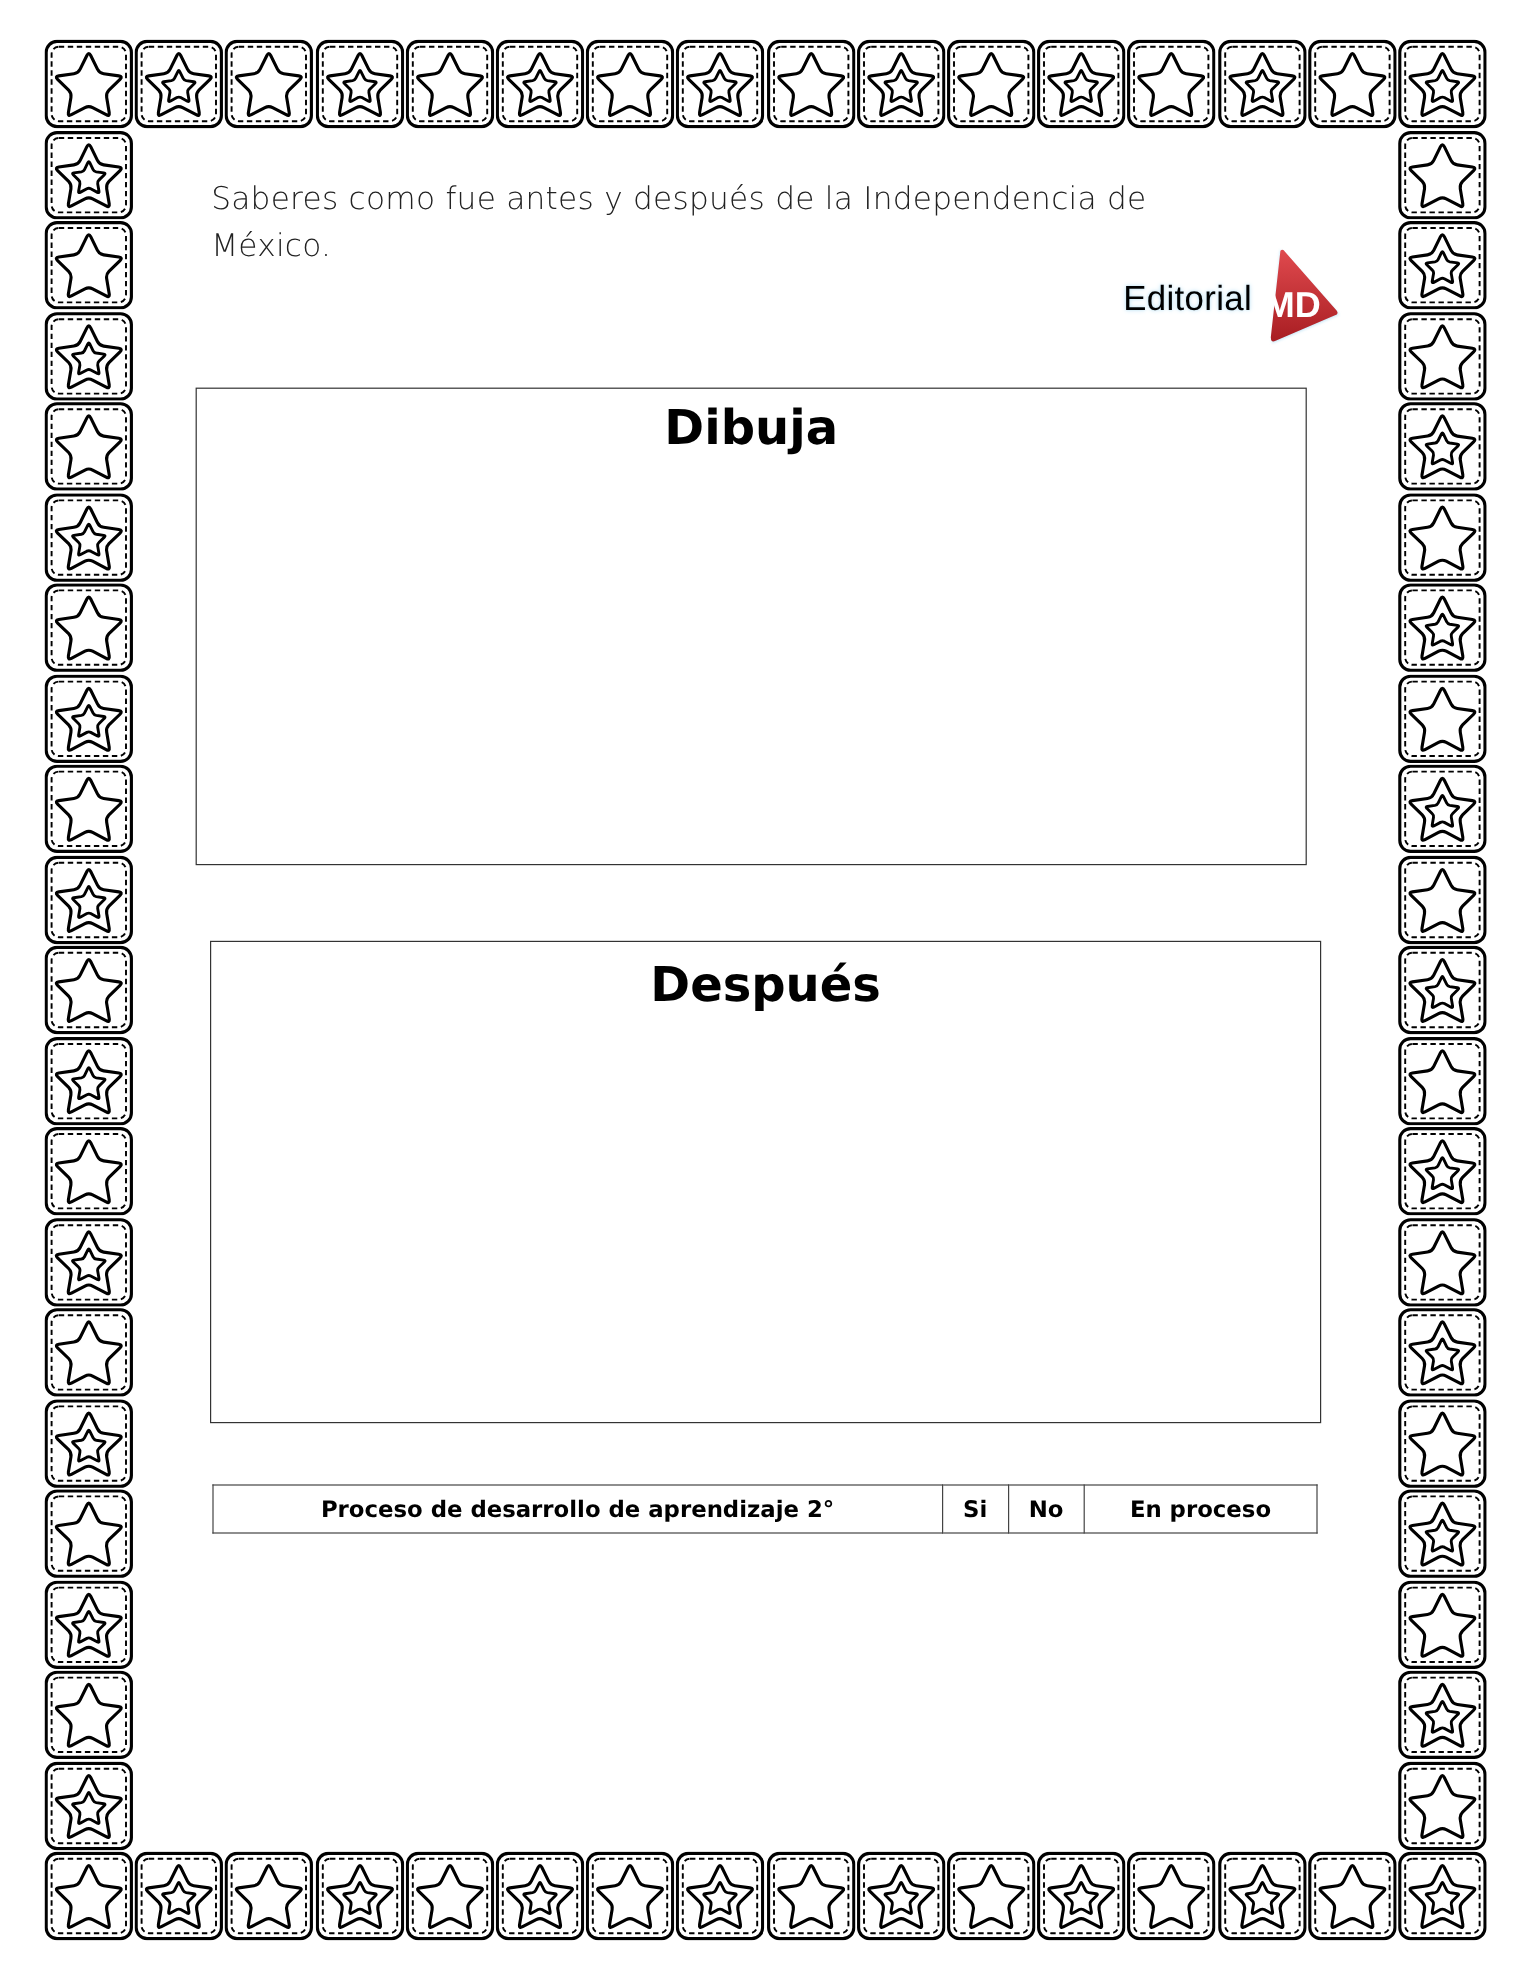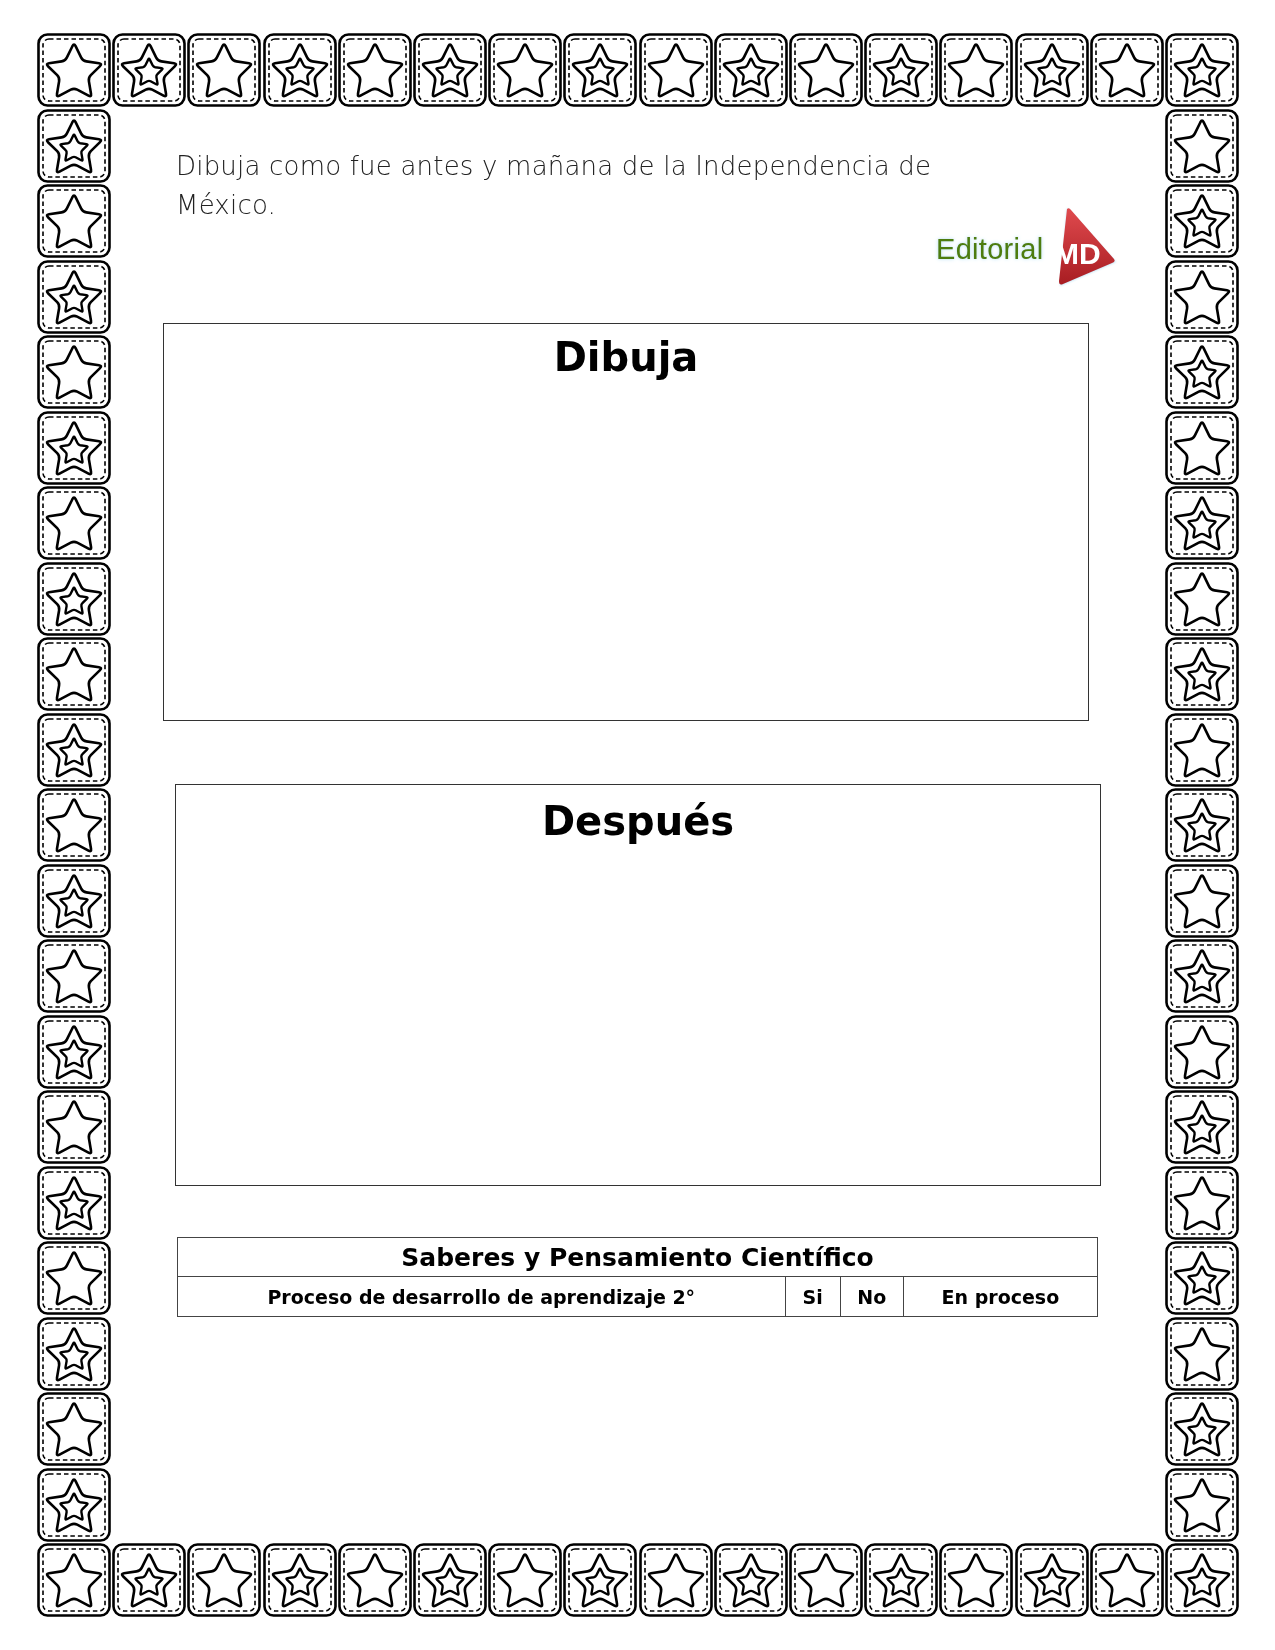--- a/index.html
+++ b/index.html
@@ -1,21 +1,21 @@
 <!DOCTYPE html>
 <html><head>
 <meta charset="utf-8">
 <style>
   html, body { margin:0; padding:0; background:#ffffff; }
   body { width:1275px; height:1650px; position:relative; overflow:hidden; font-family:"DejaVu Sans", "Liberation Sans", sans-serif; color:#000; }
   .tile { position:absolute; width:74px; height:74px; }
   .tile svg { width:74px; height:74px; display:block; }
   .instruction { position:absolute; left:176px; top:147px; width:860px; font-size:26px; line-height:39px; color:#222; font-family:"DejaVu Sans", sans-serif; font-weight:300; letter-spacing:0.2px; }
   .logo { position:absolute; left:930px; top:200px; width:190px; height:90px; }
-  .logo-text { position:absolute; left:6px; top:33px; font-family:"Liberation Sans", sans-serif; font-size:29px; color:#4d7c0f; text-shadow:0 0 4px #bfe3f5, 0 0 2px #cfeaf7; letter-spacing:0.3px; }
+  .logo-text { position:absolute; left:6px; top:33px; font-family:"Liberation Sans", sans-serif; font-size:29px; color:#000000; text-shadow:0 0 4px #bfe3f5, 0 0 2px #cfeaf7; letter-spacing:0.3px; }
   .logo-mark { position:absolute; left:122px; top:6px; width:66px; height:82px; }
   .box { position:absolute; border:1.5px solid #333; box-sizing:border-box; }
   .box-title { position:absolute; left:0; right:0; text-align:center; font-weight:bold; font-size:40px; font-family:"DejaVu Sans", sans-serif; }
   .box-antes { left:163px; top:323px; width:926px; height:398px; }
   .box-antes .box-title { top:10px; }
   .box-despues { left:175px; top:784px; width:926px; height:402px;padding-left:32px; }
   .box-despues .box-title { top:13px; }
   table.rubric { position:absolute; left:177px; top:1237px; width:921px; border-collapse:collapse; font-family:"DejaVu Sans", sans-serif; }
   table.rubric td, table.rubric th { border:1.5px solid #444; padding:0; }
   .rubric-title { height:38px; text-align:center; font-weight:bold; font-size:25px; }
@@ -551,21 +551,21 @@
     </div>
     <div class="tile" style="left: 1165px; top: 1467.5px;">
       <svg viewBox="0 0 74 74">
         <rect x="1.5" y="1.5" width="71" height="71" rx="9" ry="9" fill="#fff" stroke="#000" stroke-width="2.6"></rect>
         <rect x="6" y="6" width="62" height="62" rx="6" ry="6" fill="none" stroke="#000" stroke-width="1.6" stroke-dasharray="4.5 3"></rect>
         <path d="M35.4 13.2 Q37.0 10.0 38.6 13.2 L44.2 24.6 Q45.8 27.9 49.4 28.4 L62.0 30.2 Q65.5 30.7 63.0 33.2 L53.8 42.1 Q51.3 44.6 51.9 48.2 L54.0 60.7 Q54.6 64.3 51.5 62.6 L40.2 56.7 Q37.0 55.0 33.8 56.7 L22.5 62.6 Q19.4 64.3 20.0 60.7 L22.1 48.2 Q22.7 44.6 20.2 42.1 L11.0 33.2 Q8.5 30.7 12.0 30.2 L24.6 28.4 Q28.2 27.9 29.8 24.6 Z" fill="none" stroke="#000" stroke-width="2.6" stroke-linejoin="round"></path>
       </svg>
     </div>
   </div>
 
-<div class="instruction">Dibuja como fue antes y mañana de la Independencia de México.</div>
+<div class="instruction">Saberes como fue antes y después de la Independencia de México.</div>
 
 <div class="logo">
   <span class="logo-text">Editorial</span>
   <svg class="logo-mark" viewBox="0 0 66 82">
     <defs>
       <linearGradient id="lg" x1="0" y1="0" x2="0" y2="1">
         <stop offset="0" stop-color="#e04a4e"></stop>
         <stop offset="1" stop-color="#a81d22"></stop>
       </linearGradient>
       <filter id="glow">
@@ -581,23 +581,20 @@
 <div class="box box-antes">
   <div class="box-title">Dibuja</div>
 </div>
 
 <div class="box box-despues">
   <div class="box-title">Después</div>
 </div>
 
 <table class="rubric">
   <tbody>
-      <tr>
-    <td class="rubric-title" colspan="4">Saberes y Pensamiento Científico</td>
-  </tr>
   <tr class="rubric-head">
     <th class="col-desc">Proceso de desarrollo de aprendizaje 2°</th>
     <th class="col-si">Si</th>
     <th class="col-no">No</th>
     <th class="col-proc">En proceso</th>
   </tr>
 </tbody>
   </table>
 
 </body></html>

